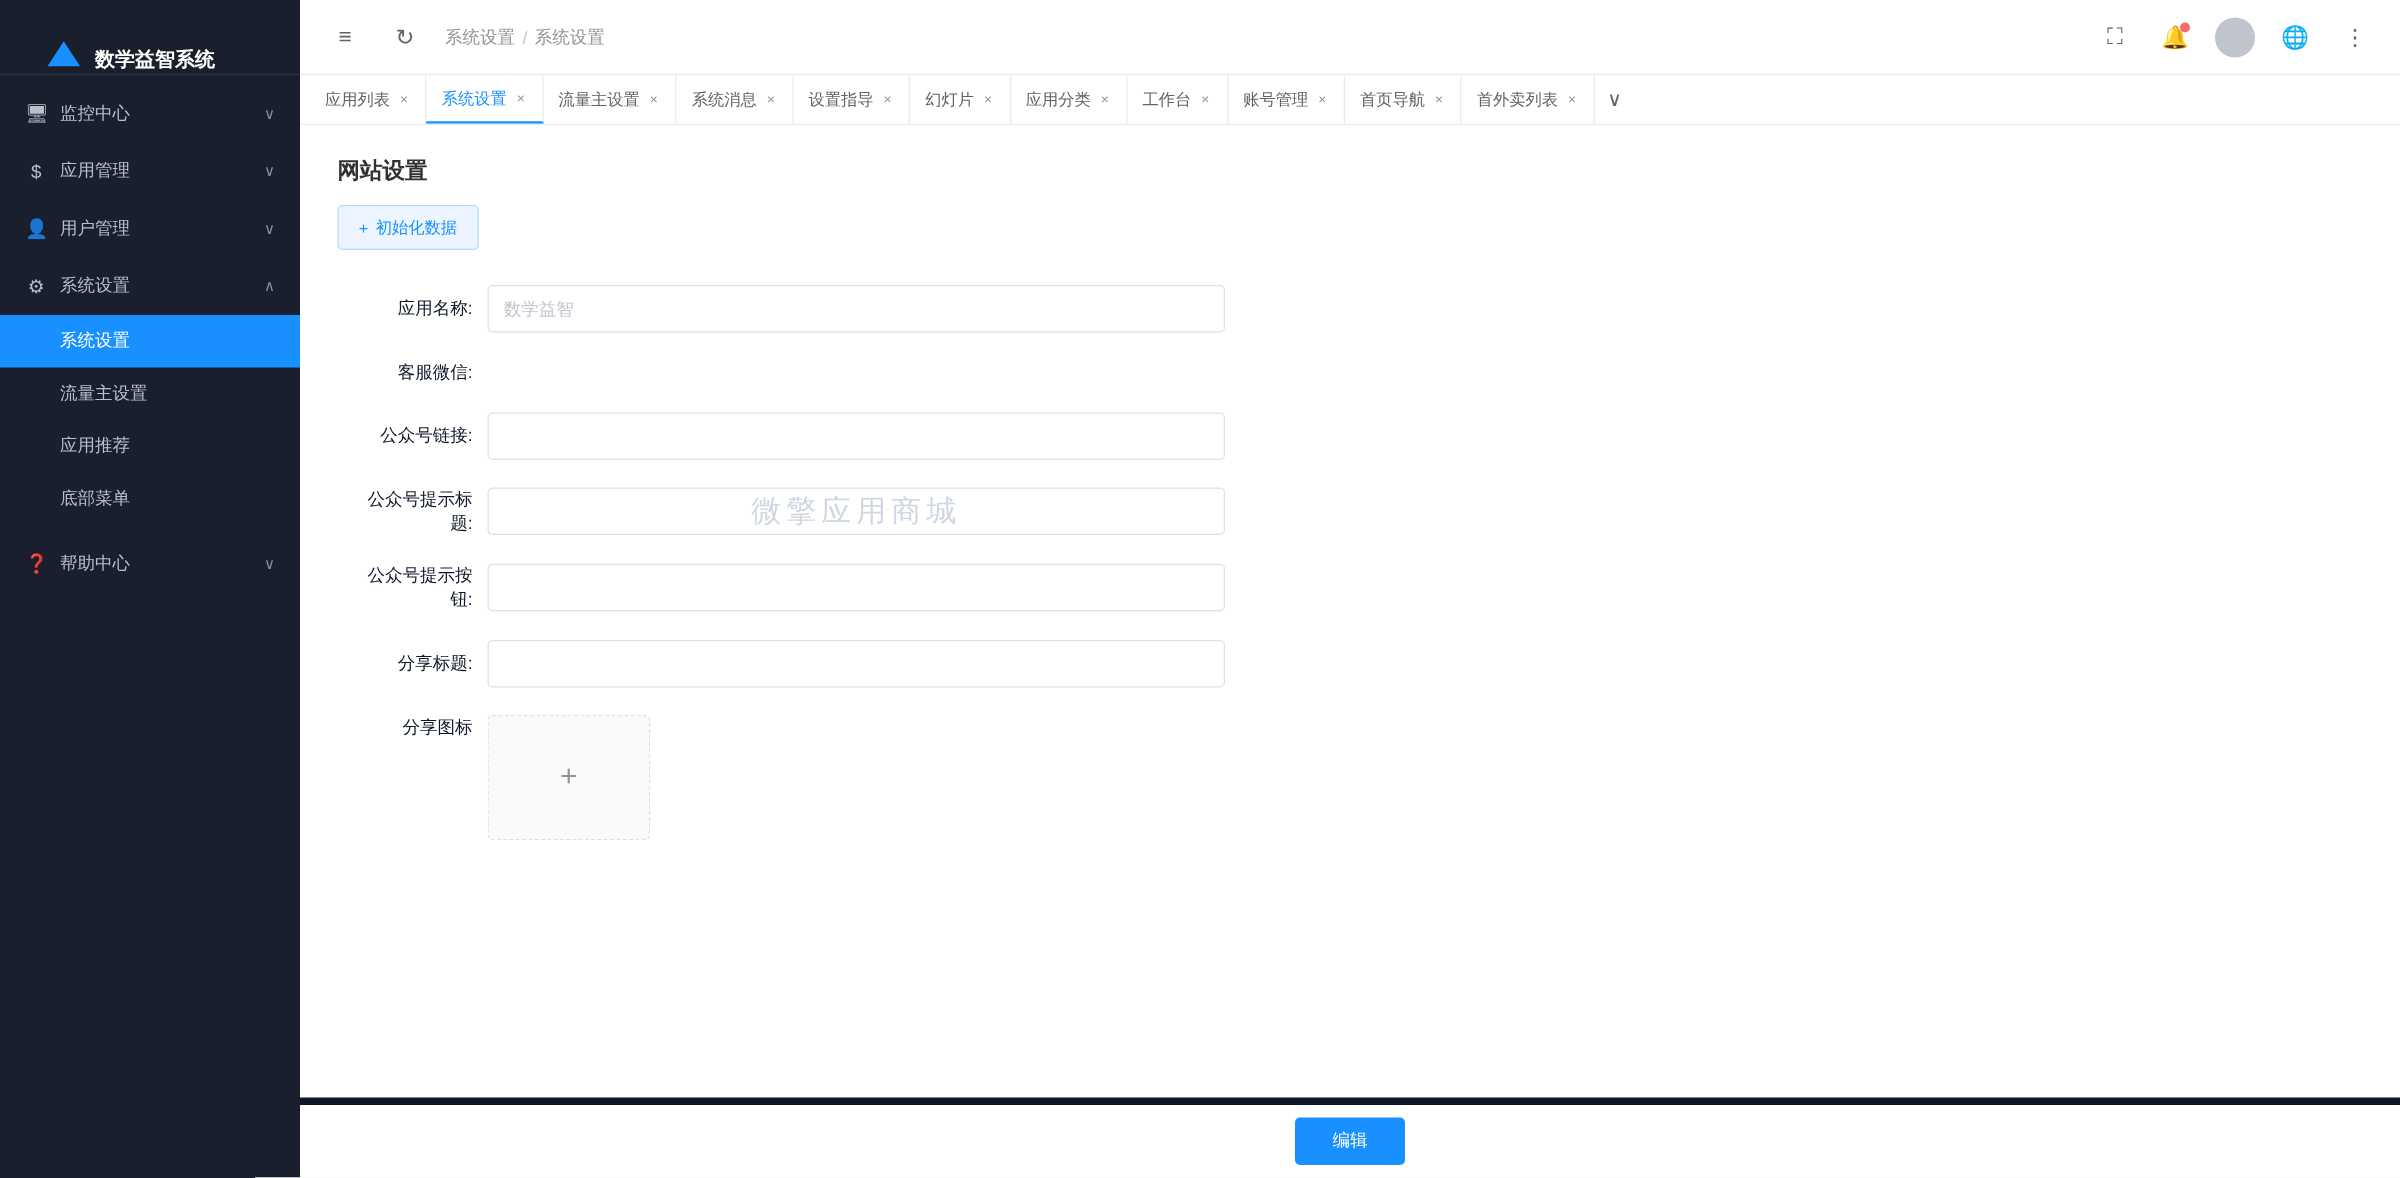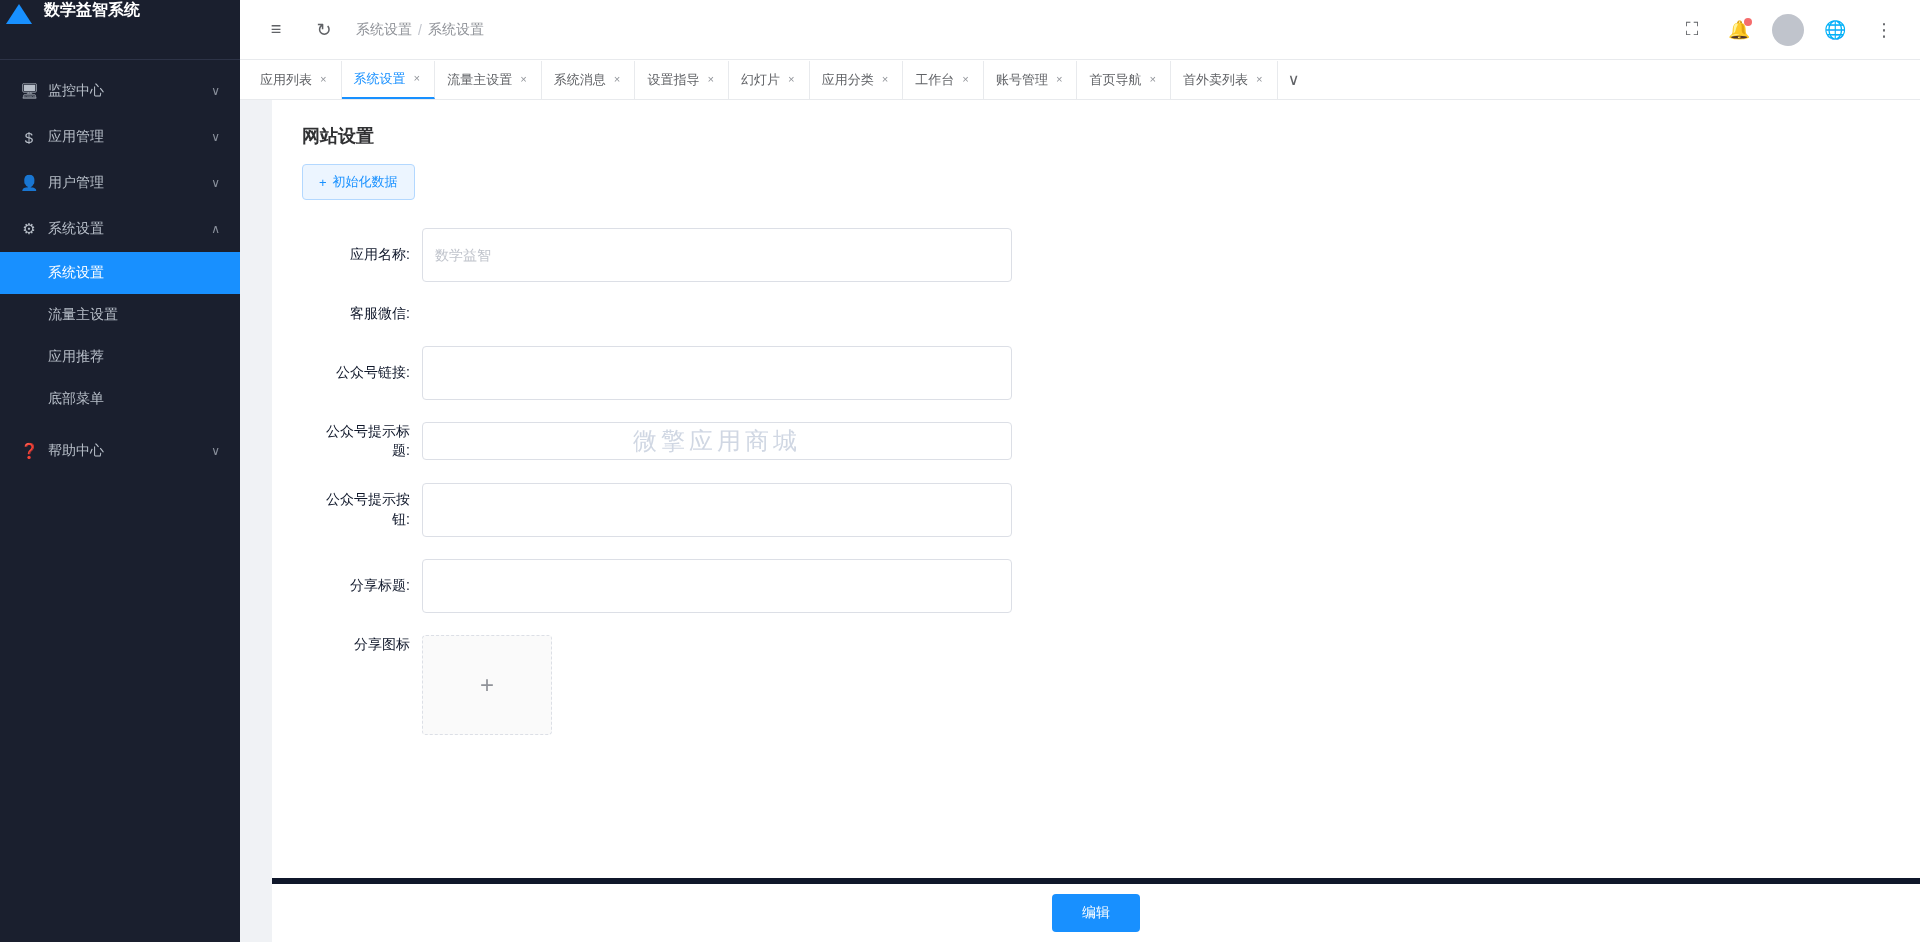--- a/index.html
+++ b/index.html
@@ -10,23 +10,23 @@
       width: 240px;
       background: #1a1f2e;
       color: #c0c4cc;
       display: flex;
       flex-direction: column;
       flex-shrink: 0;
       height: 100%;
     }
     .sidebar-logo {
       display: flex;
-      align-items: flex-start;
+      align-items: flex-end;
       gap: 10px;
-      padding: 0 4px;
+      padding: 0 36px;
       height: 60px;
       background: #1a1f2e;
       border-bottom: 1px solid #2d3347;
     }
     .logo-icon {
       width: 30px;
       height: 30px;
       flex-shrink: 0;
     }
     .sidebar-title {
@@ -138,21 +138,20 @@
       align-items: center;
       gap: 6px;
       padding: 0 12px;
       height: 38px;
       white-space: nowrap;
       cursor: pointer;
       color: #606266;
       font-size: 13px;
       border-right: 1px solid #e8eaed;
       flex-shrink: 0;
-      font-family: Liberation Mono, monospace;
     }
     .tab.active {
       color: #1890ff;
       border-bottom: 2px solid #1890ff;
     }
     .tab-close {
       font-size: 11px;
       color: #909399;
       cursor: pointer;
       padding: 1px 2px;
@@ -204,21 +203,21 @@
       text-align: right;
       color: #0f172a;
       font-size: 14px;
       padding-right: 12px;
       flex-shrink: 0;
       line-height: 1.4;
     }
     .form-input {
       flex: 1;
       max-width: 590px;
-      height: 54px;
+      height: 38px;
       border: 1px solid #dcdfe6;
       border-radius: 4px;
       padding: 17px 12px;
       font-size: 14px;
       color: #303133;
       background: #fff;
       outline: none;
     }
     .form-input::placeholder { color: #c0c4cc; }
 
@@ -430,21 +429,21 @@
     </div>
     <div class="tab">
       <span>首外卖列表</span>
       <span class="tab-close">×</span>
     </div>
     <div class="tab-more">
       <span>∨</span>
     </div>
   </div>
 
-  <div style="flex:1; display:flex; flex-direction:column; overflow:hidden;margin-left:32px;">
+  <div style="flex:1; display:flex; flex-direction:column; overflow:hidden;">
     <div class="content-area">
       <h2 class="page-title">网站设置</h2>
       <button class="init-btn">
         <span>+</span>
         <span>初始化数据</span>
       </button>
 
       <div class="form-area">
 
         <div class="form-row">

